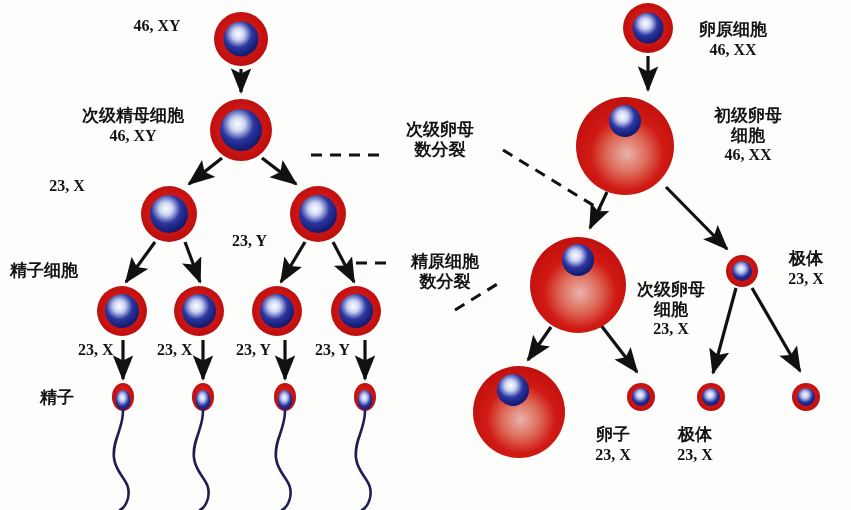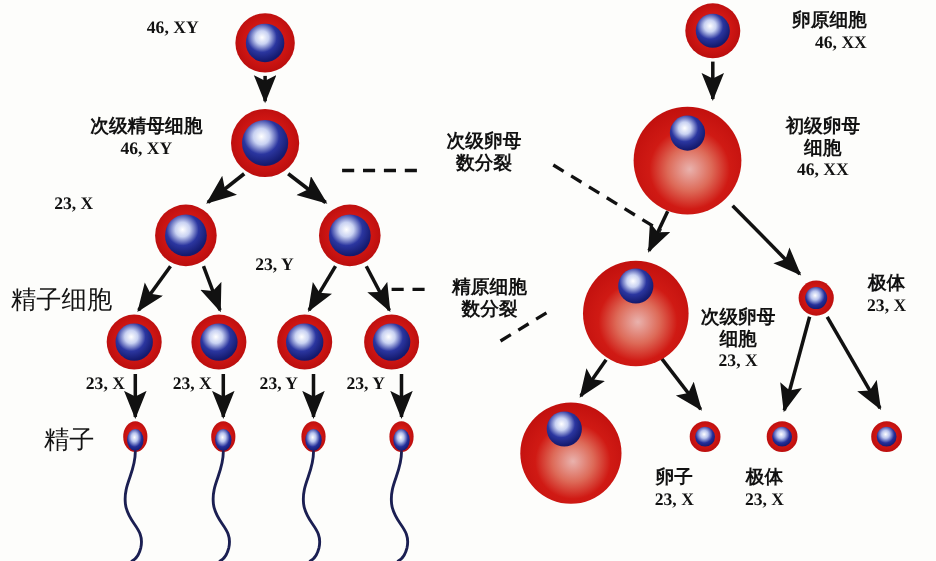--- a/index.html
+++ b/index.html
@@ -28,22 +28,22 @@
     position: absolute;
     color: #121212;
     font-weight: bold;
     line-height: 1.12;
     white-space: pre;
     text-align: left;
     letter-spacing: 0px;
   }
   .lbl-cn {
     font-family: "DejaVu Sans", "Liberation Sans", sans-serif;
-    font-size: 23px;
-    font-weight: normal;
+    font-size: 17px;
+    font-weight: bold;
   }
   .lbl-num {
     font-family: "Liberation Serif", "DejaVu Serif", serif;
     font-size: 16px;
     font-weight: bold;
   }
   .lbl-block {
     position: absolute;
     text-align: center;
     color: #121212;
@@ -301,21 +301,21 @@
   <div class="lbl-block" style="left:385px; top:120px; width:110px;">
     <span class="cn">次级卵母
 数分裂</span>
   </div>
 
   <div class="lbl-block" style="left:390px; top:252px; width:110px;">
     <span class="cn">精原细胞
 数分裂</span>
   </div>
 
-  <div class="lbl-block" style="left:678px; top:10px; width:110px;text-align:right;">
+  <div class="lbl-block" style="left:678px; top:20px; width:110px;">
     <span class="cn">卵原细胞</span>
     <span class="num">46, XX</span>
   </div>
 
   <div class="lbl-block" style="left:688px; top:106px; width:120px;">
     <span class="cn">初级卵母
 细胞</span>
     <span class="num">46, XX</span>
   </div>
 

